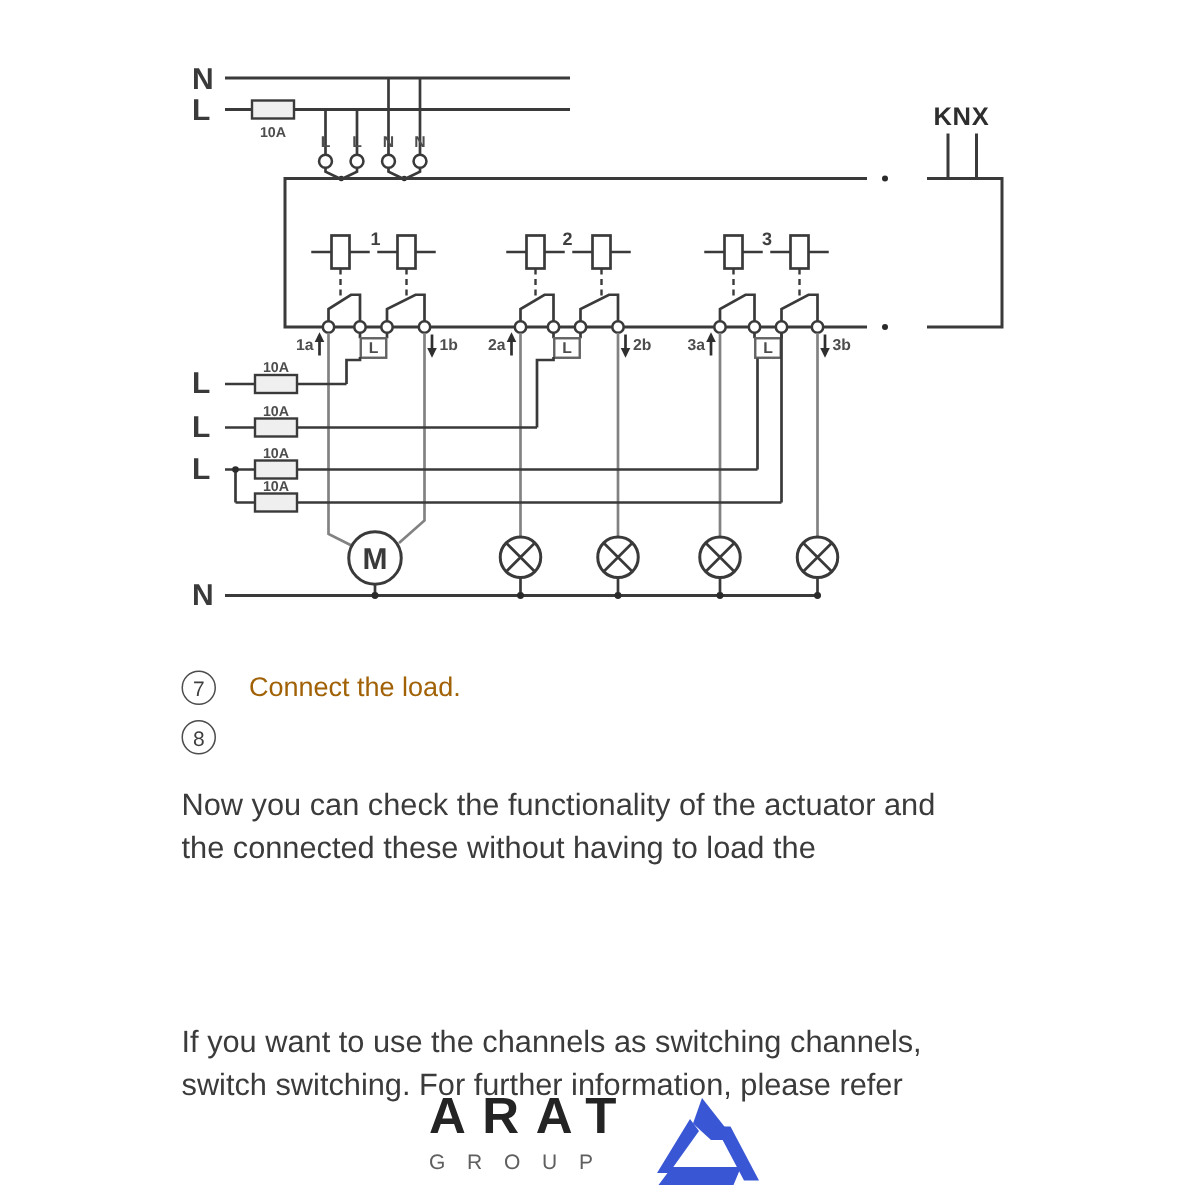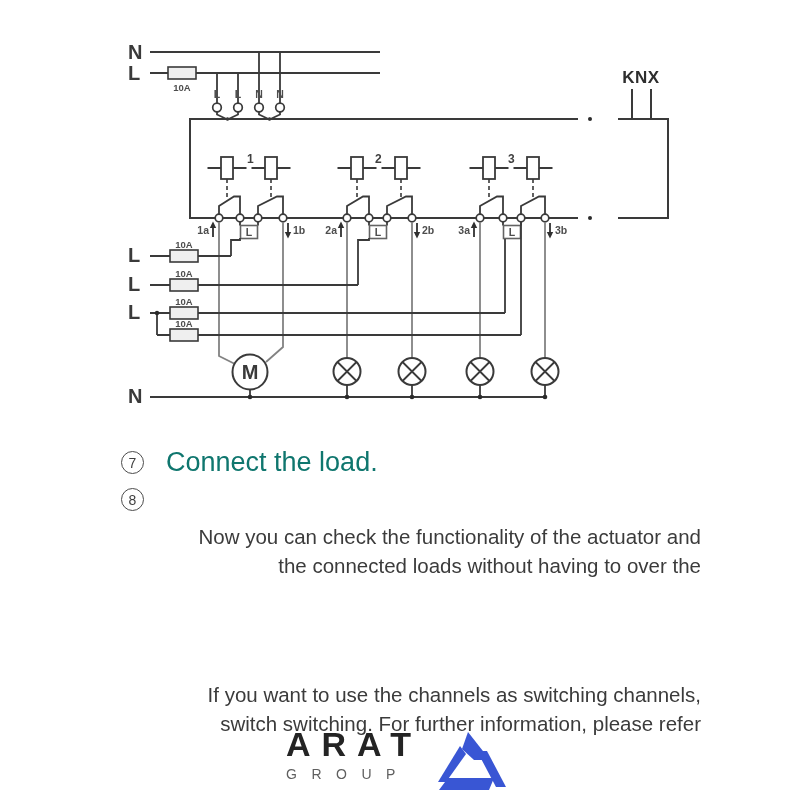--- a/index.html
+++ b/index.html
@@ -22,22 +22,22 @@
   .term{fill:#ffffff;stroke:#3a3a3a;stroke-width:1.7;}
   .jdot{fill:#2b2b2b;stroke:none;}
   .arrow{stroke:#2f2f2f;stroke-width:1.8;}
   .arrowhead{fill:#2f2f2f;stroke:none;}
 
   .steps{position:absolute;left:121px;top:447px;}
   .step-row{display:flex;align-items:center;margin-bottom:10px;}
   .step-circle{flex:0 0 auto;width:23px;height:23px;box-sizing:border-box;border:1.7px solid #4c4c4c;
     border-radius:50%;display:flex;align-items:center;justify-content:center;
     font-size:14px;color:#3f3f3f;}
-  .step-text{margin-left:22px;font-size:27px;color:#0f766e;}
-  .para{position:absolute;left:121px;width:580px;font-size:20.5px;line-height:29px;color:#3b3b3b;text-align:right;}
+  .step-text{margin-left:22px;font-size:18px;color:#a16207;}
+  .para{position:absolute;left:121px;width:580px;font-size:20.5px;line-height:29px;color:#3b3b3b;}
   .para-1{top:522px;}
   .para-2{top:680px;}
 
   .brand{position:absolute;left:286px;top:727px;}
   .brand-name{font-size:34px;font-weight:bold;letter-spacing:11px;color:#242424;line-height:34px;}
   .brand-sub{font-size:14px;font-weight:400;letter-spacing:14.5px;color:#5f5f5f;margin-top:4px;line-height:18px;}
   .brand-logo{position:absolute;left:434px;top:729px;}
 </style>
 </head>
 <body>
@@ -236,21 +236,21 @@
       <div class="step-circle">7</div>
       <div class="step-text">Connect the load.</div>
     </div>
     <div class="step-row">
       <div class="step-circle">8</div>
     </div>
   </div>
 
   <div class="para para-1">
     <div>Now you can check the functionality of the actuator and</div>
-    <div>the connected loads without having to over the</div>
+    <div>the connected these without having to load the</div>
   </div>
   <div class="para para-2">
     <div>If you want to use the channels as switching channels,</div>
     <div>switch switching. For further information, please refer</div>
   </div>
 
   <div class="brand">
     <div class="brand-name">ARAT</div>
     <div class="brand-sub">GROUP</div>
   </div>

